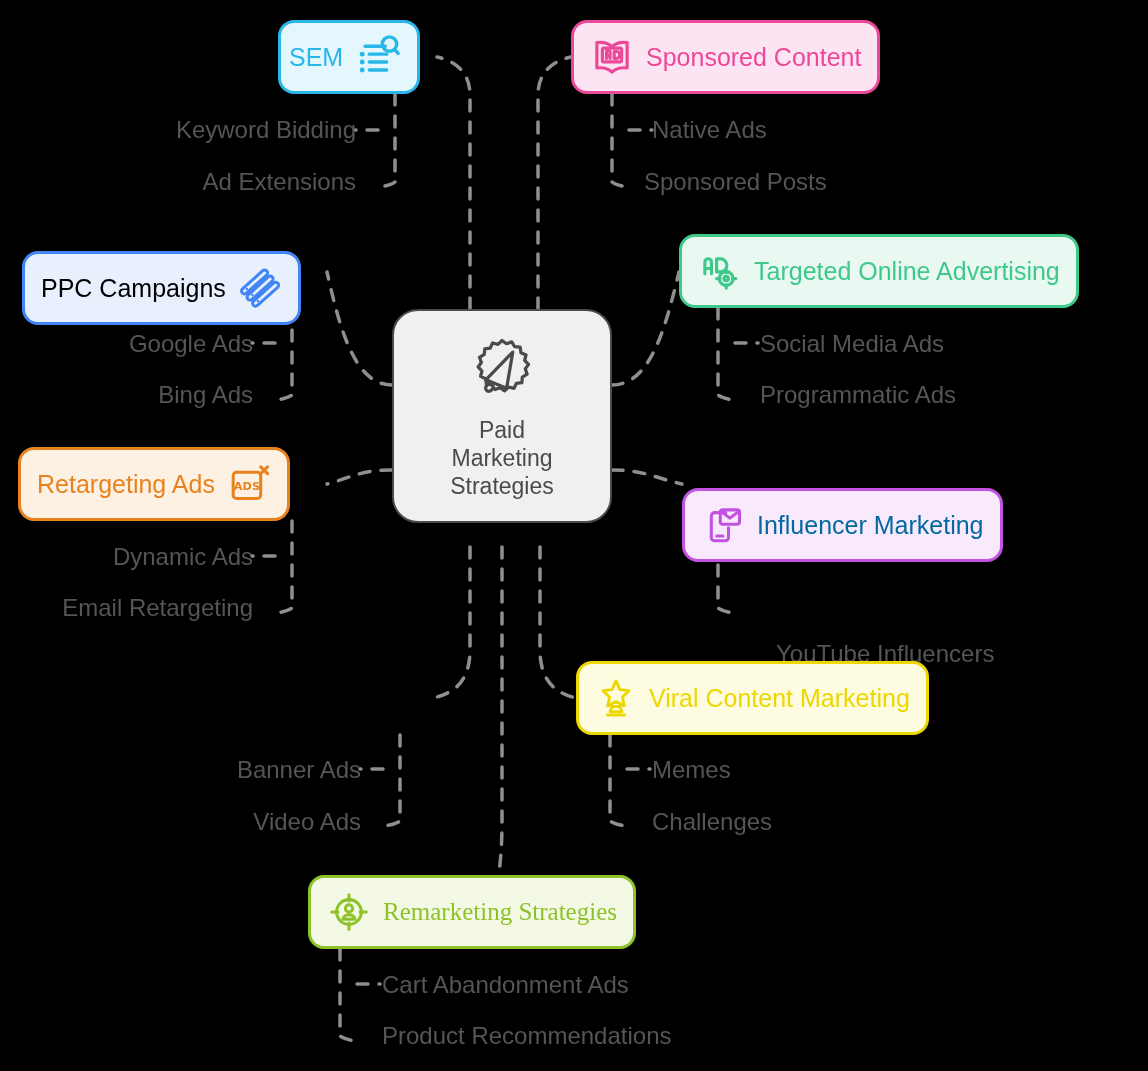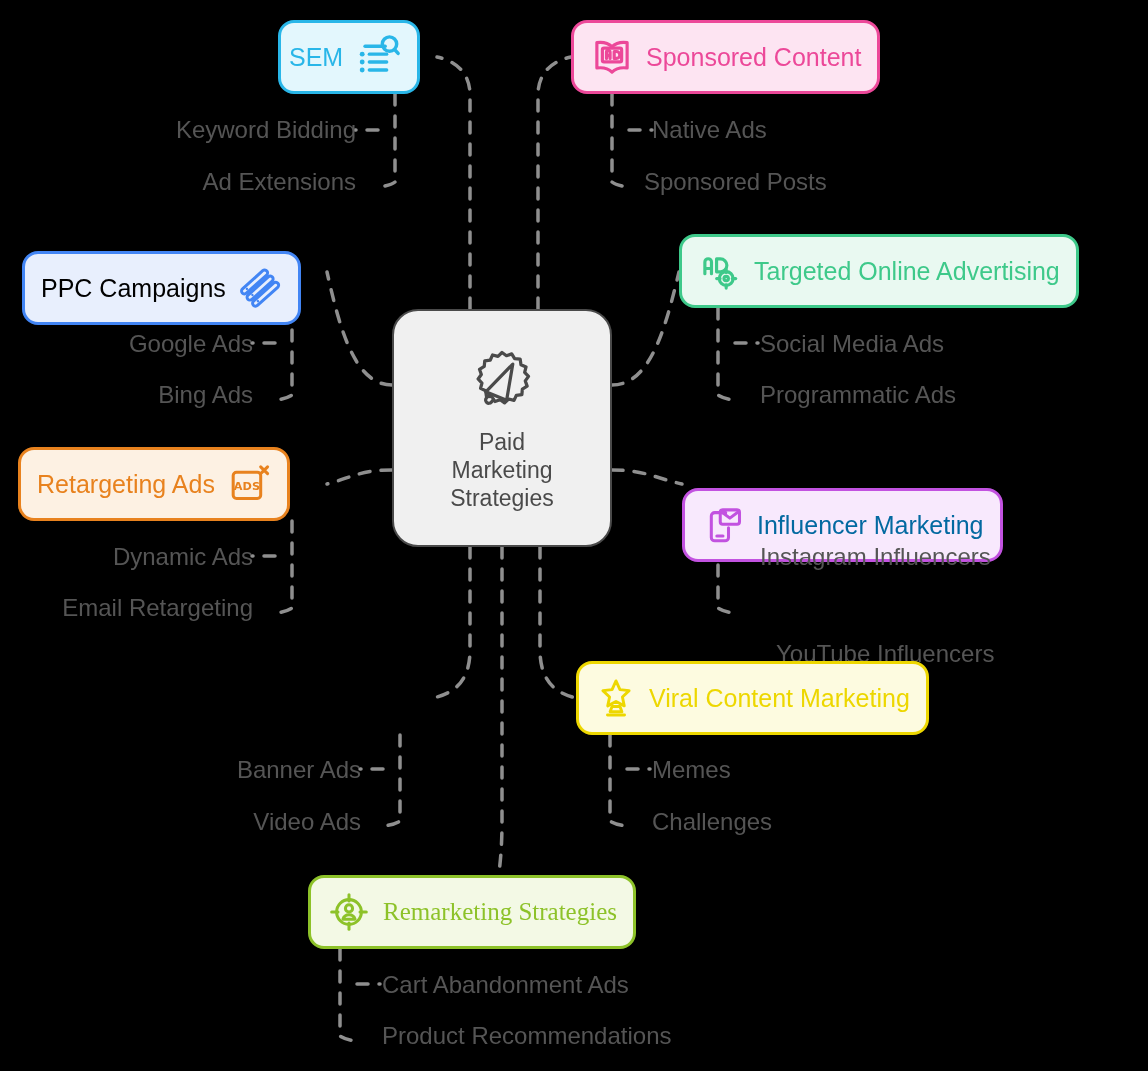--- a/index.html
+++ b/index.html
@@ -8,21 +8,21 @@
     width:1148px;height:1071px;
     background:#000000;
     font-family:"Liberation Sans","DejaVu Sans",sans-serif;
     overflow:hidden;
   }
   svg.links{position:absolute;left:0;top:0;width:1148px;height:1071px;pointer-events:none;}
 
   
   .center-node{
     position:absolute;
-    left:392px;top:309px;width:220px;height:238px;
+    left:392px;top:309px;width:220px;height:214px;
     background:#f0f0f0;
     border:2.5px solid #4a4a4a;
     border-radius:26px;
     box-sizing:border-box;
     display:flex;flex-direction:column;
     align-items:center;justify-content:center;
     gap:6px;
   }
   .center-node .c-label{
     color:#4a4a4a;font-size:23px;line-height:28px;text-align:center;
@@ -211,21 +211,20 @@
       <svg width="44" height="44" viewBox="0 0 32 32" fill="none" stroke="#c252e0" stroke-width="2.2" stroke-linecap="round" stroke-linejoin="round">
         <path d="M18 7 L10 7 a2.5 2.5 0 0 0-2.5 2.5 L7.5 25 a2.5 2.5 0 0 0 2.5 2.5
                  L17.5 27.5 a2.5 2.5 0 0 0 2.5-2.5 L20 18"></path>
         <line x1="11.5" y1="24" x2="16" y2="24"></line>
         <rect x="14" y="5" width="14" height="10.5" rx="1.8"></rect>
         <path d="M14.8 6.4 L21 11 L27.2 6.4"></path>
       </svg>
     </span>
     <span class="n-label">Influencer Marketing</span>
   </div>
-  <div class="sub" style="left:760px;top:543px;">Instagram Influencers</div>
   <div class="sub" style="left:776px;top:594px;margin-top:46px;">YouTube Influencers</div>
 
   <div class="sub right-al" style="left:361px;top:756px;">Banner Ads</div>
   <div class="sub right-al" style="left:361px;top:808px;">Video Ads</div>
 
   <div class="node" style="left:576px;top:661px;border-color:#edd700;background:#fdfbe0;color:#edd700;">
     <span class="n-icon">
       <svg width="42" height="42" viewBox="0 0 32 32" fill="none" stroke="#edd700" stroke-width="2.2" stroke-linecap="round" stroke-linejoin="round">
         <path d="M16 3 L19 9.6 L26 10.4 L20.9 15.2 L22.3 22 L16 18.7 L9.7 22 L11.1 15.2
                  L6 10.4 L13 9.6 Z"></path>

